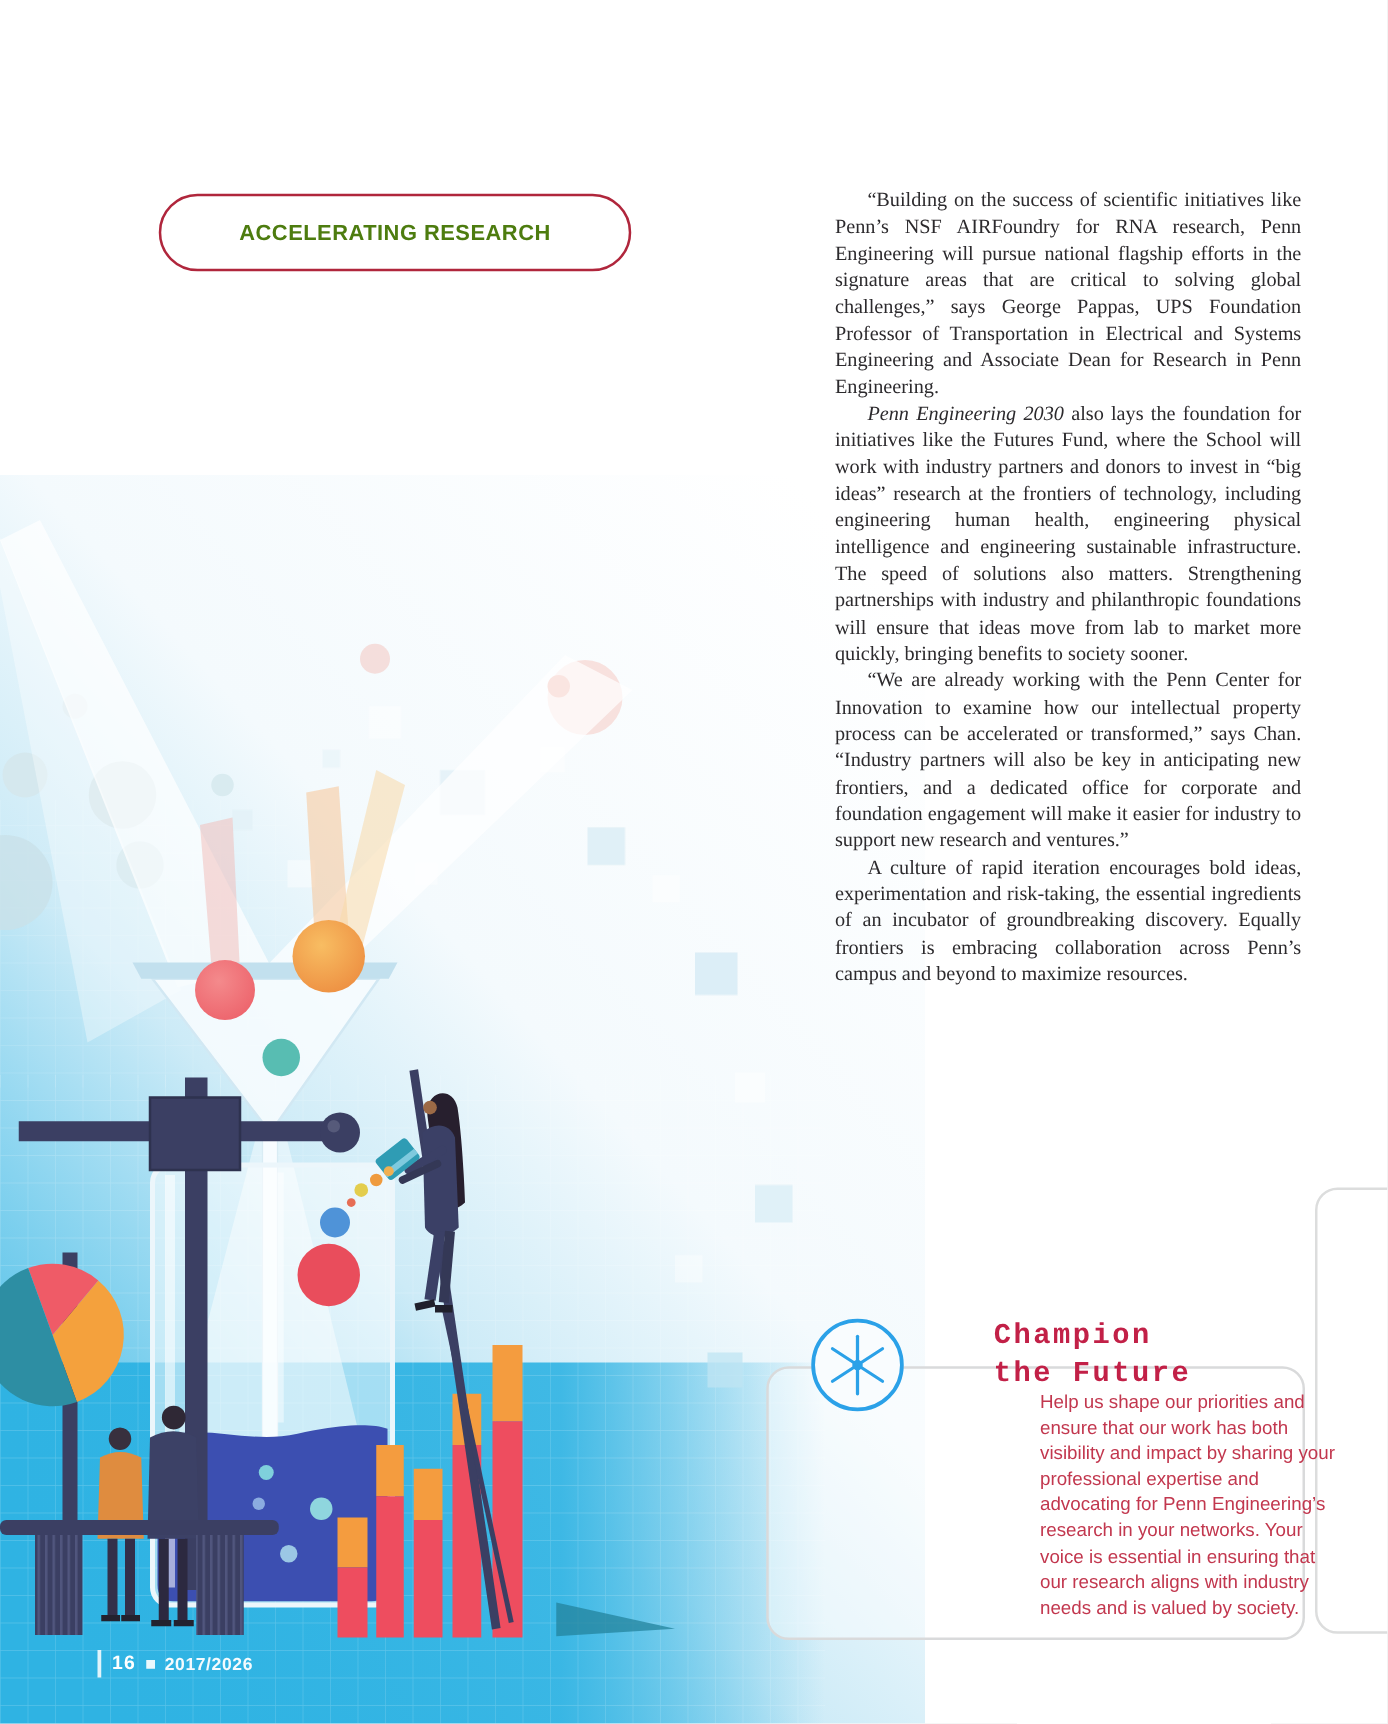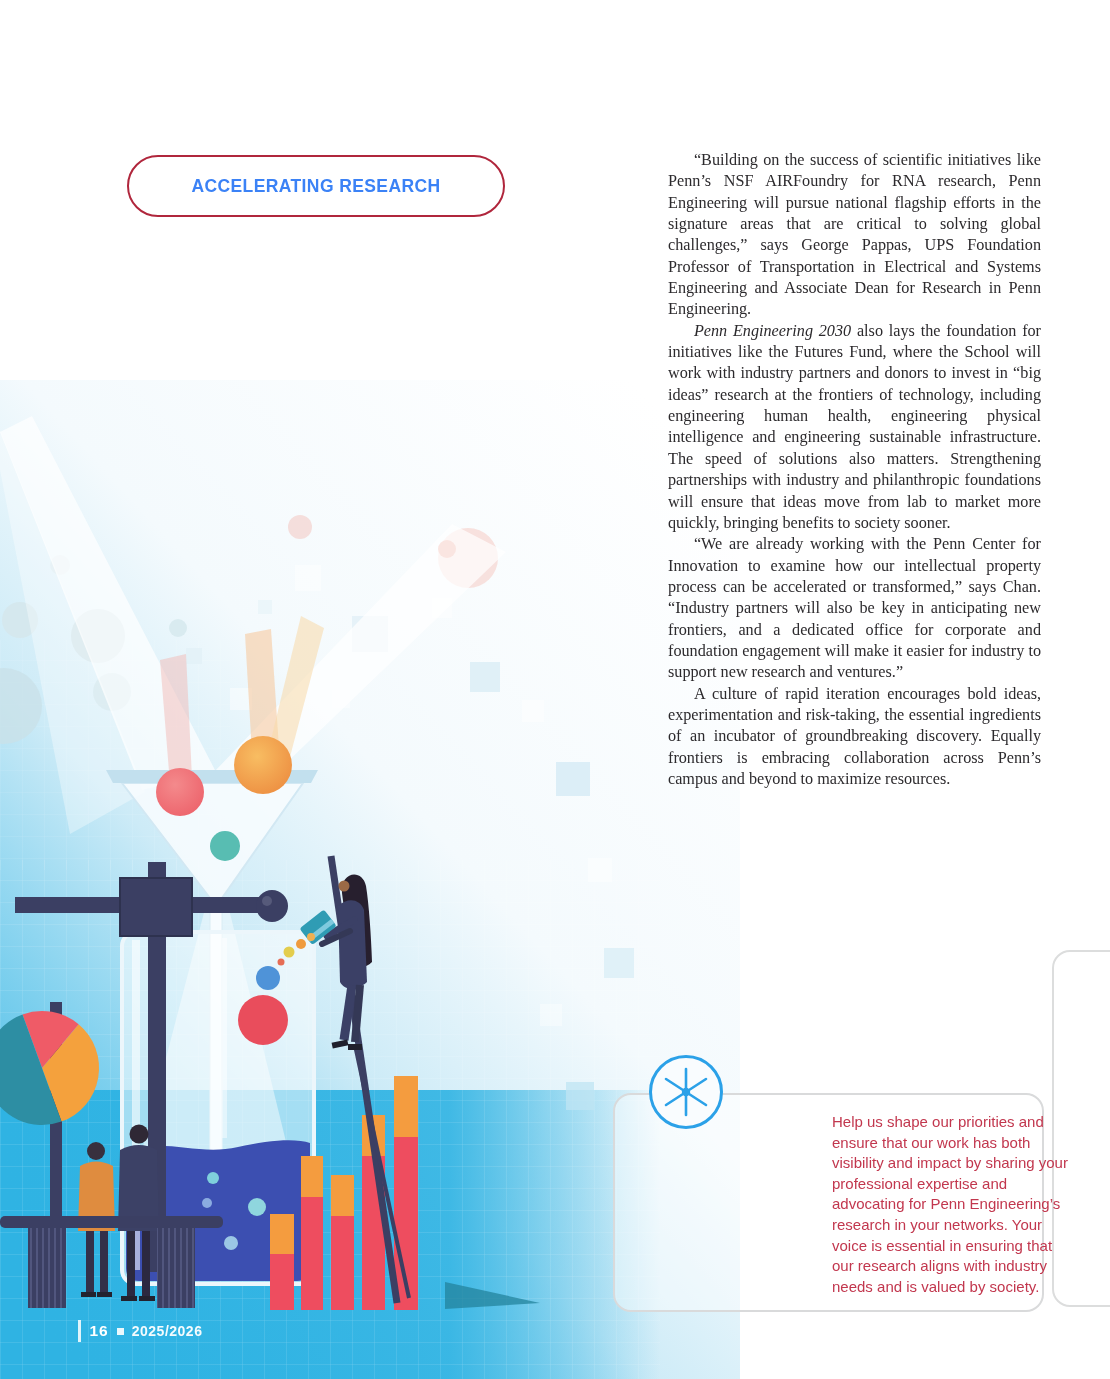--- a/index.html
+++ b/index.html
@@ -1,21 +1,21 @@
 <!DOCTYPE html>
 <html><head>
 <meta charset="utf-8">
 <style>
   html,body{margin:0;padding:0;background:#e9e9e9;}
   #page{position:relative;width:1110px;height:1379px;background:#ffffff;overflow:hidden;
         font-family:"Liberation Sans",sans-serif;}
   
   #badge{position:absolute;left:127px;top:155px;width:378px;height:62px;box-sizing:border-box;
          border:2.5px solid #b0263c;border-radius:32px;display:flex;align-items:center;justify-content:center;}
-  #badge span{color:#3b82f6;font-size:17.5px;font-weight:bold;letter-spacing:.4px;}
+  #badge span{color:#4d7c0f;font-size:17.5px;font-weight:bold;letter-spacing:.4px;}
   
   #headline{position:absolute;left:121px;top:240px;width:490px;
             font-family:"Liberation Serif",serif;font-size:46px;line-height:51px;
             color:#3a393c;white-space:pre-line;letter-spacing:-.5px;}
   
   #article{position:absolute;left:668px;top:150px;width:373px;
            font-family:"Liberation Serif",serif;font-size:16.2px;line-height:21.35px;
            color:#2c2a2d;text-align:justify;}
   #article p{margin:0;}
   #article p.ind{text-indent:1.6em;}
@@ -243,22 +243,24 @@
   <div id="spark-icon">
     <svg width="56" height="56" viewBox="0 0 56 56" xmlns="http://www.w3.org/2000/svg">
       <g stroke="#2ba1e8" stroke-width="2.6" stroke-linecap="round">
         <line x1="28" y1="5" x2="28" y2="51"></line>
         <line x1="8" y1="15" x2="48" y2="41"></line>
         <line x1="8" y1="41" x2="48" y2="15"></line>
       </g>
       <circle cx="28" cy="28" r="4.2" fill="#2ba1e8"></circle>
     </svg>
   </div>
+  <div id="callout-heading">Champion
+the Future</div>
   <div id="callout-body">Help us shape our priorities and ensure that our work has both visibility and impact by sharing your professional expertise and advocating for Penn Engineering’s research in your networks. Your voice is essential in ensuring that our research aligns with industry needs and is valued by society.</div>
 
   <div id="footer">
     <div class="rule"></div>
     <span class="num">16</span>
     <span class="sq"></span>
-    <span class="yr">2025/2026</span>
+    <span class="yr">2017/2026</span>
   </div>
 
 </div>
 
 </body></html>

